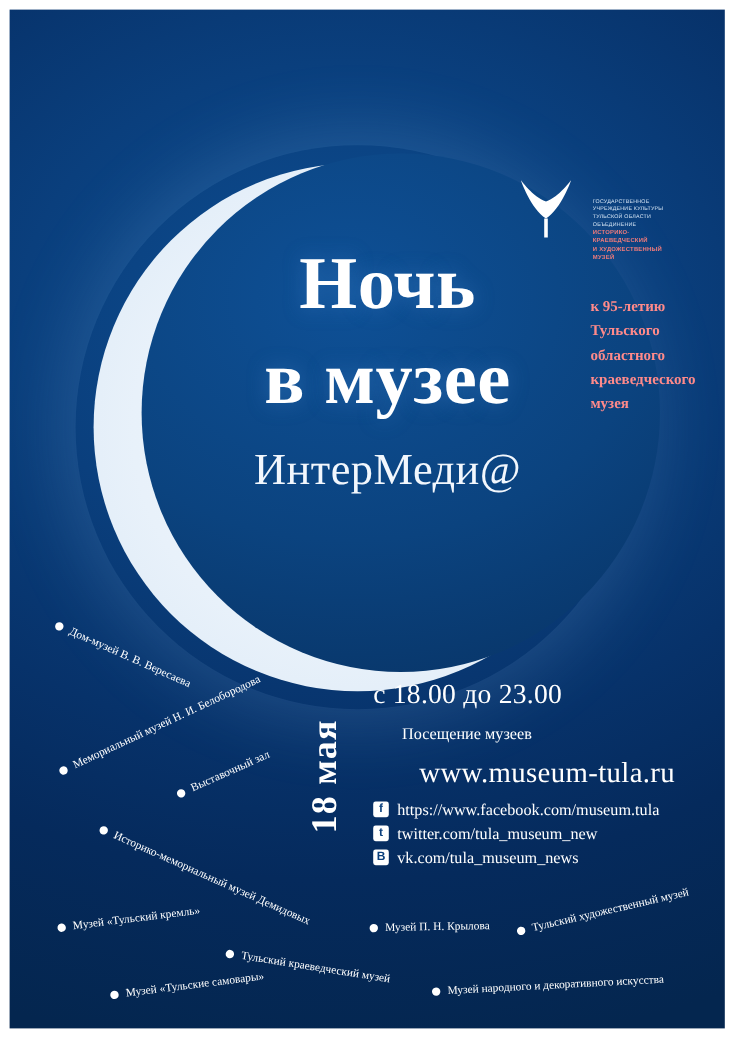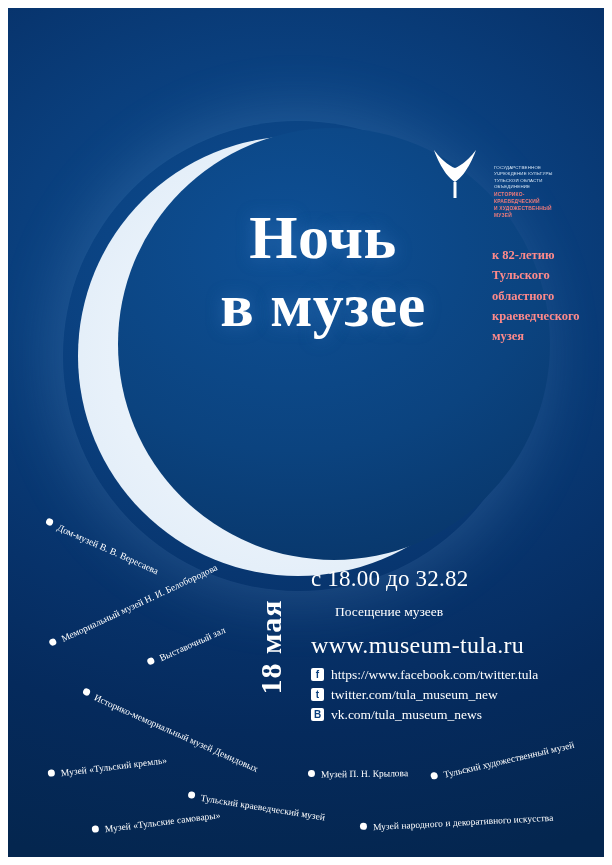--- a/index.html
+++ b/index.html
@@ -67,21 +67,21 @@
   }
   .title-line {
     font-family: "Liberation Serif", serif;
     font-weight: bold;
     font-size: 62px;
     line-height: 1.02;
     letter-spacing: 0.5px;
     text-shadow: 0 0 18px rgba(80,150,220,0.35);
   }
   .title-line.second {
-    margin-top: 5px;
+    margin-top: 16px;
   }
   .subtitle {
     font-family: "Liberation Serif", serif;
     font-size: 37px;
     margin-top: 22px;
     color: #f2f7fd;
     letter-spacing: 0.4px;
   }
 
   
@@ -172,20 +172,21 @@
     font-size: 13.5px;
     line-height: 1.45;
     margin-left: 24px;
   }
   .site {
     font-family: "Liberation Serif", serif;
     font-size: 24px;
     margin-top: 10px;
     margin-bottom: 8px;
     letter-spacing: 0.3px;
+    text-align: center;
   }
   .social-row {
     display: flex;
     align-items: center;
     margin-bottom: 4px;
     font-family: "Liberation Serif", serif;
     font-size: 13.5px;
   }
   .sicon {
     width: 13px;
@@ -239,53 +240,54 @@
 <div class="poster">
   <div class="canvas">
 
     <div class="moon-glow"></div>
     <div class="moon-outer"></div>
     <div class="moon-inner"></div>
 
     <div class="title-block">
       <div class="title-line">Ночь</div>
       <div class="title-line second">в музее</div>
+      <div class="subtitle">ИнтерМеди@</div>
     </div>
 
     <div class="logo-wrap">
       <svg class="logo-mark" viewBox="0 0 46 52">
         <path d="M2 2 C2 2, 10 26, 23 34 C36 26, 44 2, 44 2 C44 2, 34 16, 23 20 C12 16, 2 2, 2 2 Z" fill="#ffffff"></path>
         <path d="M23 34 L23 50" stroke="#ffffff" stroke-width="3" fill="none"></path>
       </svg>
       <div class="logo-text">
         <div>ГОСУДАРСТВЕННОЕ</div>
         <div>УЧРЕЖДЕНИЕ КУЛЬТУРЫ</div>
         <div>ТУЛЬСКОЙ ОБЛАСТИ</div>
         <div>ОБЪЕДИНЕНИЕ</div>
         <div class="hl">ИСТОРИКО-</div>
         <div class="hl">КРАЕВЕДЧЕСКИЙ</div>
         <div class="hl">И ХУДОЖЕСТВЕННЫЙ</div>
         <div class="hl">МУЗЕЙ</div>
       </div>
     </div>
 
-    <div class="anniv">к 82-летию Тульского областного краеведческого музея</div>
+    <div class="anniv">к 95-летию Тульского областного краеведческого музея</div>
 
     <div class="date-vert">
       <span>18 мая</span>
     </div>
 
     <div class="info">
-      <div class="info-hours">с 18.00 до 32.82</div>
+      <div class="info-hours">с 18.00 до 23.00</div>
       <div class="info-line">Посещение музеев</div>
       <div class="site">www.museum-tula.ru</div>
 
       <div class="social-row">
         <span class="sicon">f</span>
-        <span>https://www.facebook.com/twitter.tula</span>
+        <span>https://www.facebook.com/museum.tula</span>
       </div>
       <div class="social-row">
         <span class="sicon">t</span>
         <span>twitter.com/tula_museum_new</span>
       </div>
       <div class="social-row">
         <span class="sicon">B</span>
         <span>vk.com/tula_museum_news</span>
       </div>
     </div>

